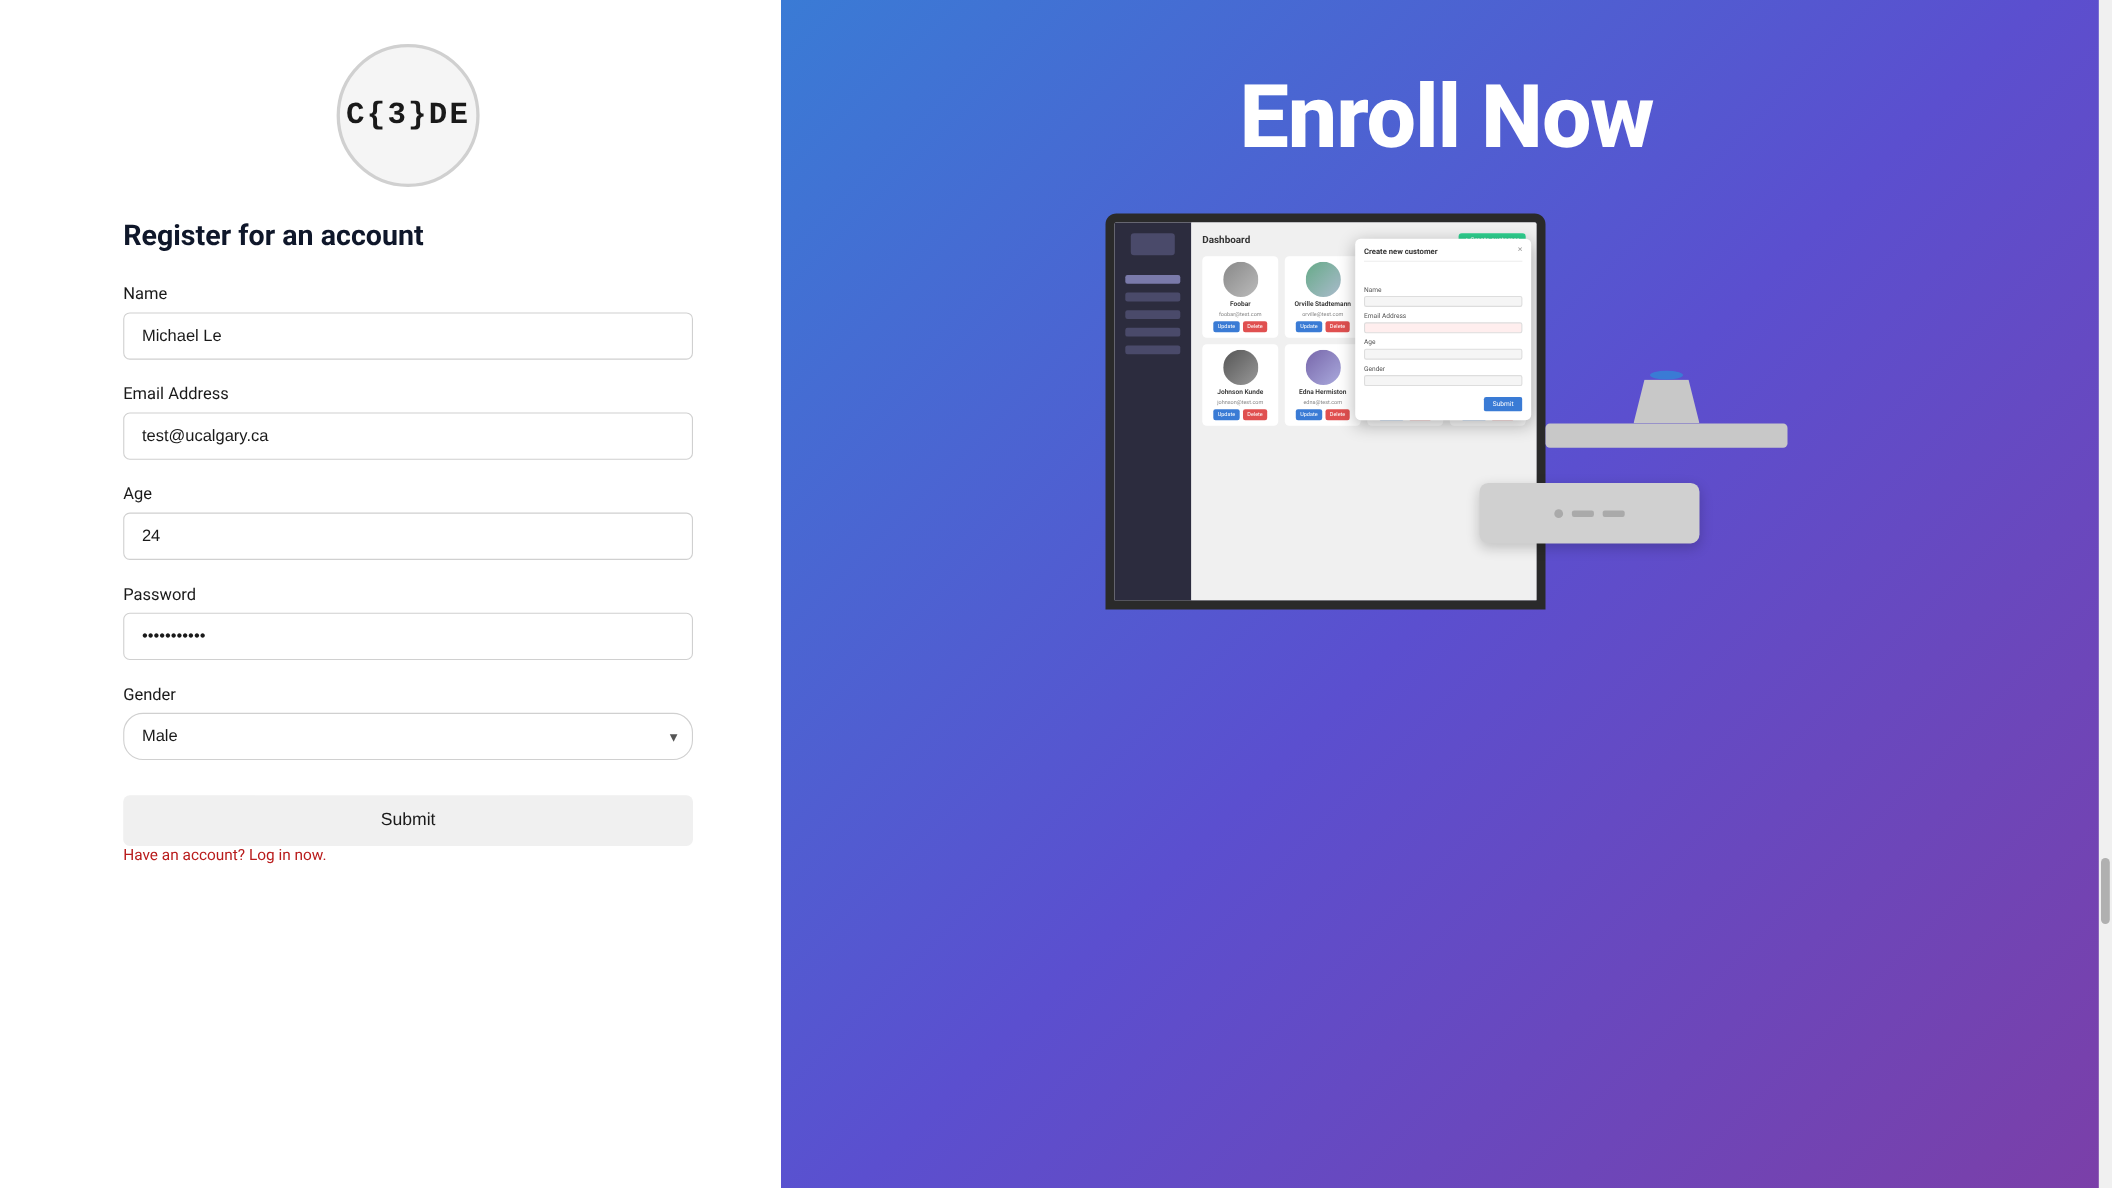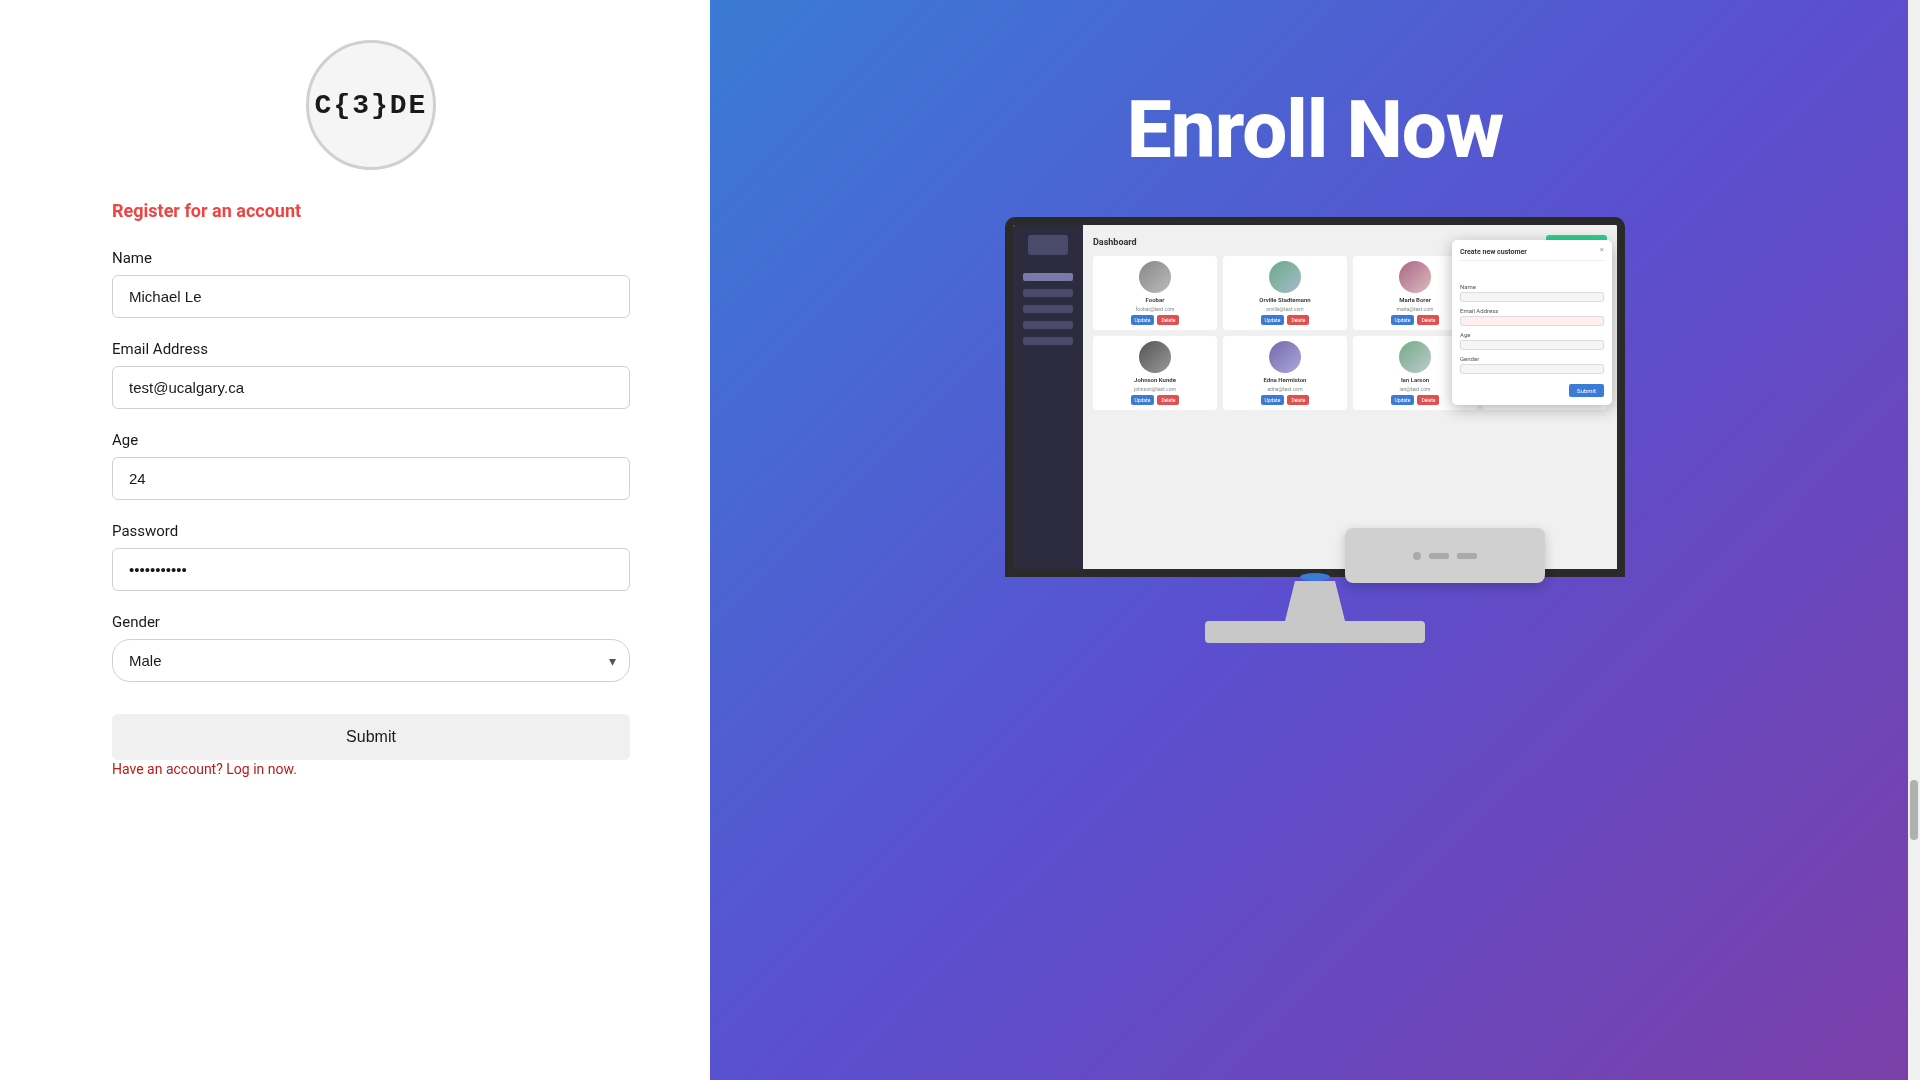--- a/index.html
+++ b/index.html
@@ -46,23 +46,23 @@
 
     .logo-text {
       font-size: 28px;
       font-weight: 900;
       color: #1a1a1a;
       letter-spacing: 2px;
       font-family: 'Courier New', monospace;
     }
 
     .page-title {
-      font-size: 18px;
+      font-size: 26px;
       font-weight: 700;
-      color: #ef4444;
+      color: #0f172a;
       margin-bottom: 28px;
     }
 
     .form-group {
       margin-bottom: 22px;
     }
 
     .form-label {
       display: block;
       font-size: 15px;
@@ -132,40 +132,40 @@
     }
 
     
     .right-panel {
       flex: 1;
       background: linear-gradient(135deg, #3a7bd5 0%, #5b4fcf 50%, #7b3fa8 100%);
       display: flex;
       flex-direction: column;
       align-items: center;
       justify-content: flex-start;
-      padding-top: 83px;
+      padding-top: 60px;
       position: relative;
       overflow: hidden;
     }
 
     .enroll-title {
       font-size: 80px;
       font-weight: 800;
       color: #ffffff;
       text-align: center;
       margin-bottom: 40px;
       letter-spacing: -1px;
     }
 
     
     .monitor-wrapper {
       position: relative;
       width: 620px;
       display: flex;
-      flex-direction: column;
+      flex-direction: row;
       align-items: center;
     }
 
     .monitor-screen {
       width: 620px;
       height: 360px;
       background: #1a1a2e;
       border-radius: 10px 10px 0 0;
       border: 8px solid #2a2a2a;
       overflow: hidden;

